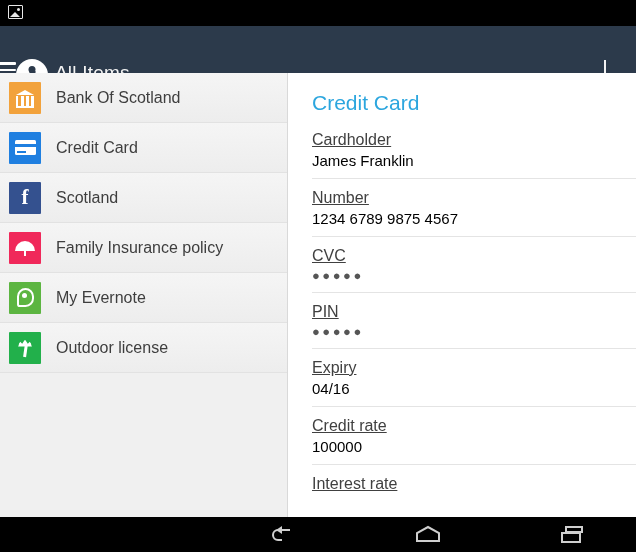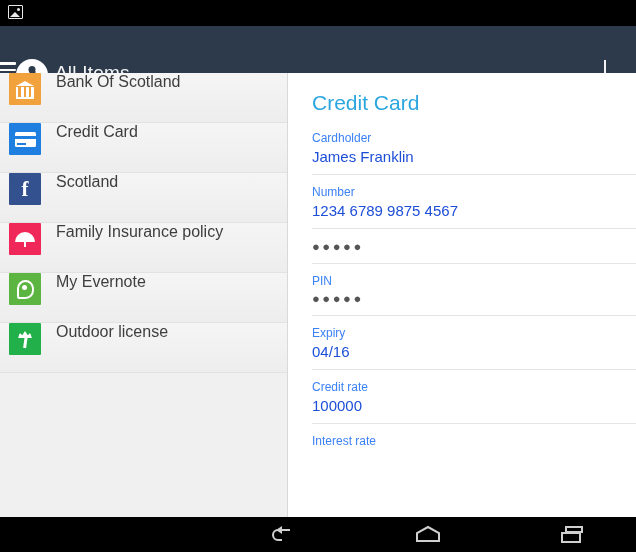--- a/index.html
+++ b/index.html
@@ -81,21 +81,21 @@
 
   
   .listpane {
     position: absolute; left: 0; top: 0; width: 288px; height: 444px;
     background: #f0f0f0;
     border-right: 1px solid #d9d9d9;
     box-shadow: 2px 0 4px rgba(0,0,0,0.10);
     overflow: hidden;
   }
   .list-item {
-    position: relative; height: 50px; display: flex; align-items: flex-start;
+    position: relative; height: 50px; display: flex; align-items: center;
     padding-left: 9px; border-bottom: 1px solid #e2e2e2;
     background: linear-gradient(to bottom, #f5f5f5 0%, #ededed 100%);
     cursor: pointer;
   }
   .item-icon {
     width: 32px; height: 32px; flex: 0 0 32px; border-radius: 1px;
     position: relative; display: flex; align-items: center;
     justify-content: center; color: #fff;
   }
   .item-label {
@@ -197,24 +197,24 @@
   }
   .detail-title {
     font-size: 21px; color: #2ca6de; margin-top: 18px; margin-bottom: 6px;
     font-weight: normal;
   }
   .field {
     border-bottom: 1px solid #e4e4e4; padding: 10px 0 9px 0; margin-right: 0;
   }
   .field:last-child { border-bottom: none; }
   .field-label {
-    font-size: 12px; color: #3b82f6; margin-bottom: 3px;
+    font-size: 16px; color: #404040; margin-bottom: 3px; text-decoration: underline;
   }
   .field-value {
-    font-size: 15px; color: #1d4ed8;
+    font-size: 15px; color: #000000;
   }
   .field-value.masked {
     font-size: 13px; color: #555; letter-spacing: 2.5px;
   }
 
   
   .navbar {
     position: absolute; left: 0; bottom: 0; width: 636px; height: 35px;
     background: #000;
   }
@@ -305,20 +305,21 @@
         <div class="field-label">Cardholder</div>
         <div class="field-value">James Franklin</div>
       </div>
 
       <div class="field">
         <div class="field-label">Number</div>
         <div class="field-value">1234 6789 9875 4567</div>
       </div>
 
       <div class="field">
+        <div class="field-label">CVC</div>
         <div class="field-value masked">●●●●●</div>
       </div>
 
       <div class="field">
         <div class="field-label">PIN</div>
         <div class="field-value masked">●●●●●</div>
       </div>
 
       <div class="field">
         <div class="field-label">Expiry</div>

